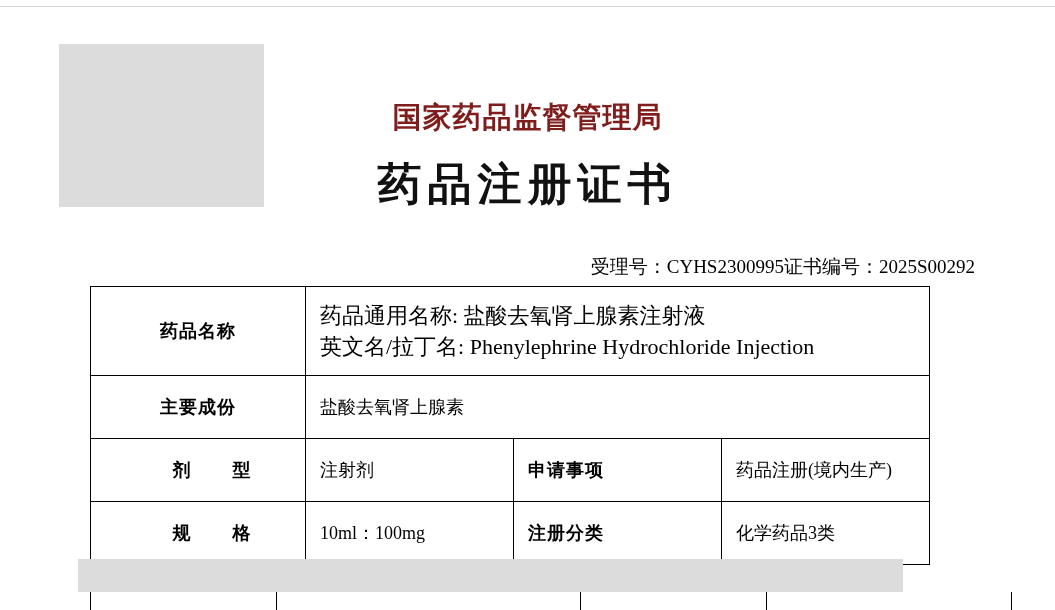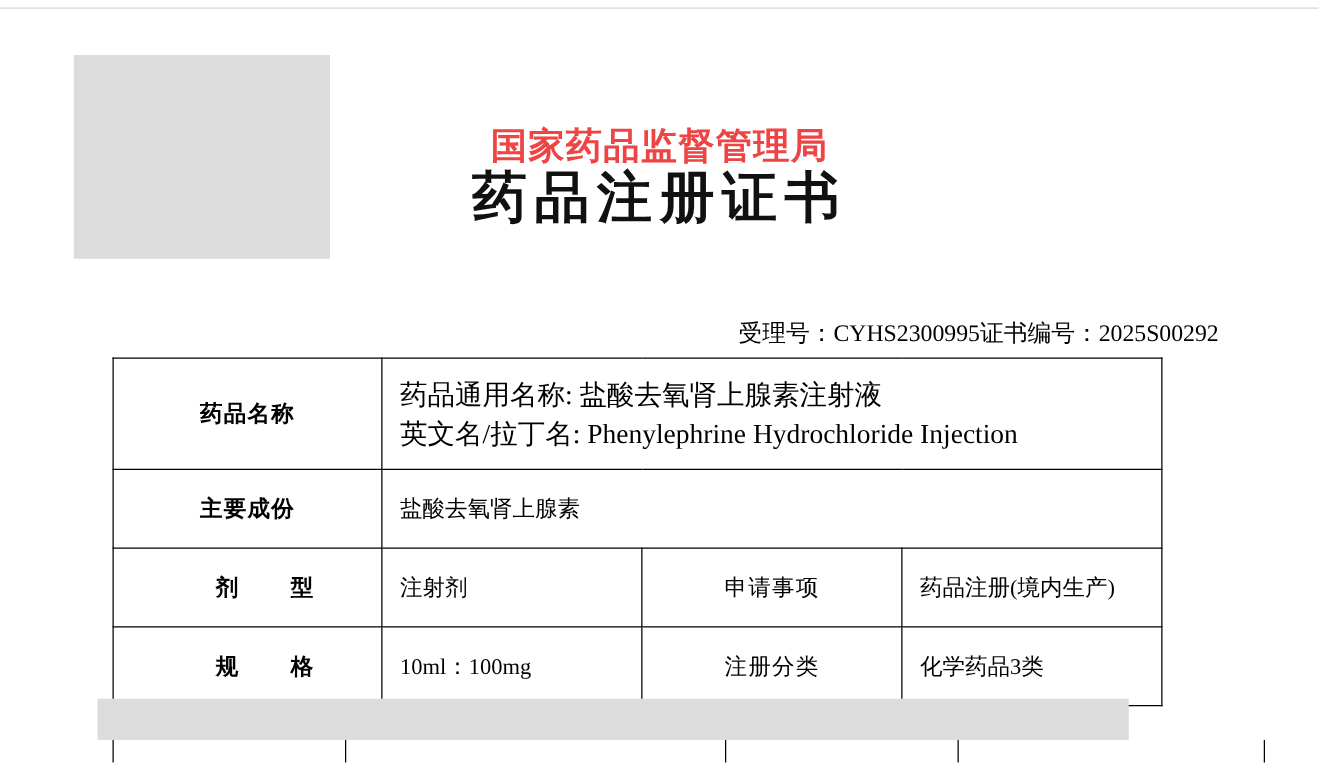--- a/index.html
+++ b/index.html
@@ -44,24 +44,25 @@
     top: 100px;
     width: 1055px;
     text-align: center;
     pointer-events: none;
   }
   .org-title {
     font-family: "Liberation Sans", sans-serif;
     font-weight: bold;
     font-size: 29px;
     letter-spacing: 1px;
-    color: #ef4444;
+    color: #7f1d1d;
     line-height: 34px;
   }
   .doc-title {
+    margin-top: 26px;
     font-family: "Liberation Serif", serif;
     font-weight: bold;
     font-size: 44px;
     letter-spacing: 6px;
     color: #111;
     line-height: 50px;
   }
   .meta-row {
     position: absolute;
     top: 254px;
@@ -110,22 +111,22 @@
   .row-name .value-lines div {
     line-height: 31px;
     font-size: 22px;
     white-space: nowrap;
   }
   .row-ingredient td { height: 62px; }
   .row-form td { height: 62px; }
   .row-spec td { height: 62px; }
   td.label-mid {
     width: 186px;
-    text-align: center;
-    font-weight: normal;
+    text-align: left;
+    font-weight: bold;
     font-size: 20px;
     letter-spacing: 1px;
   }
   td.value-mid {
     width: 240px;
   }
   .overlay-bar {
     position: absolute;
     left: 78px;
     top: 559px;

